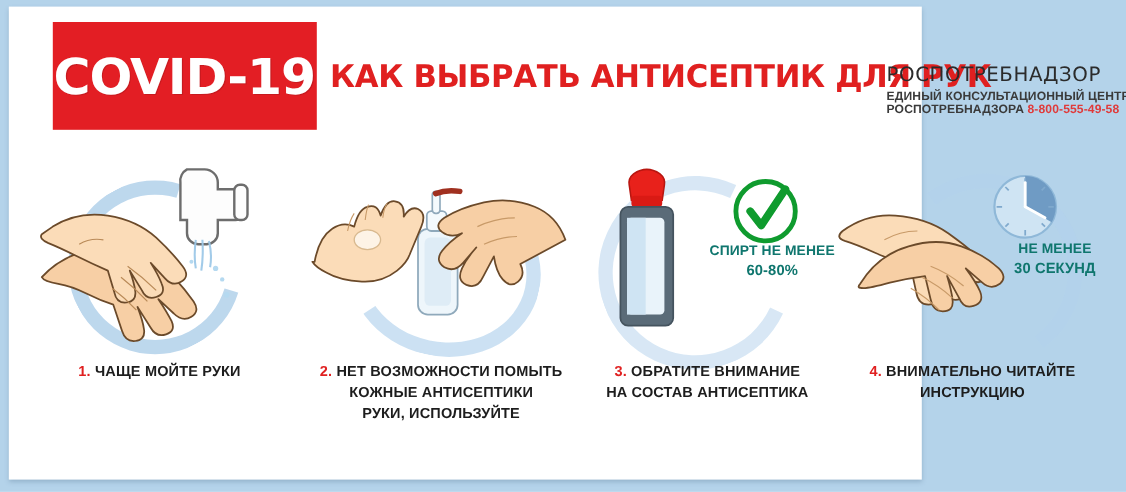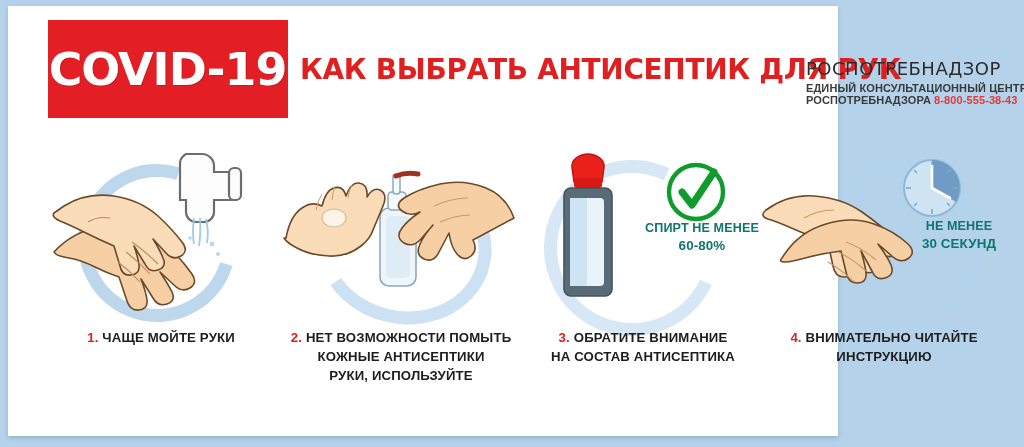--- a/index.html
+++ b/index.html
@@ -48,21 +48,21 @@
   }
   .rpn-sub{
     color:#3a3a3a;font-size:11px;font-weight:bold;line-height:11.5px;
     letter-spacing:.1px;margin-top:4px;white-space:nowrap;
   }
   .rpn-phone{color:#e03a3a;font-weight:bold;}
 
   
   .panels{position:absolute;left:0;top:140px;width:1000px;height:280px;}
   .panel{position:absolute;top:0;height:280px;}
-  .p1{left:28px;width:250px;}
+  .p1{left:12px;width:250px;}
   .p2{left:268px;width:250px;}
   .p3{left:516px;width:238px;}
   .p4{left:752px;width:248px;}
 
   .art{position:relative;width:100%;height:175px;}
 
   .caption{
     position:absolute;left:0;right:0;top:182px;
     text-align:center;color:#1d1d1d;
     font-size:13.2px;font-weight:bold;line-height:19px;
@@ -104,21 +104,21 @@
       </div>
 
       <div class="main-title">КАК ВЫБРАТЬ АНТИСЕПТИК ДЛЯ РУК</div>
 
       <div class="rpn">
         <div class="rpn-title">РОСПОТРЕБНАДЗОР</div>
         <div class="rpn-sub">
           <div>ЕДИНЫЙ КОНСУЛЬТАЦИОННЫЙ ЦЕНТР</div>
           <div>
             <span>РОСПОТРЕБНАДЗОРА</span>
-            <span class="rpn-phone">8-800-555-38-43</span>
+            <span class="rpn-phone">8-800-555-49-58</span>
           </div>
         </div>
       </div>
     </div>
 
     <div class="panels">
 
       <div class="panel p1">
         <div class="art">
           <div class="arc a1"></div>

